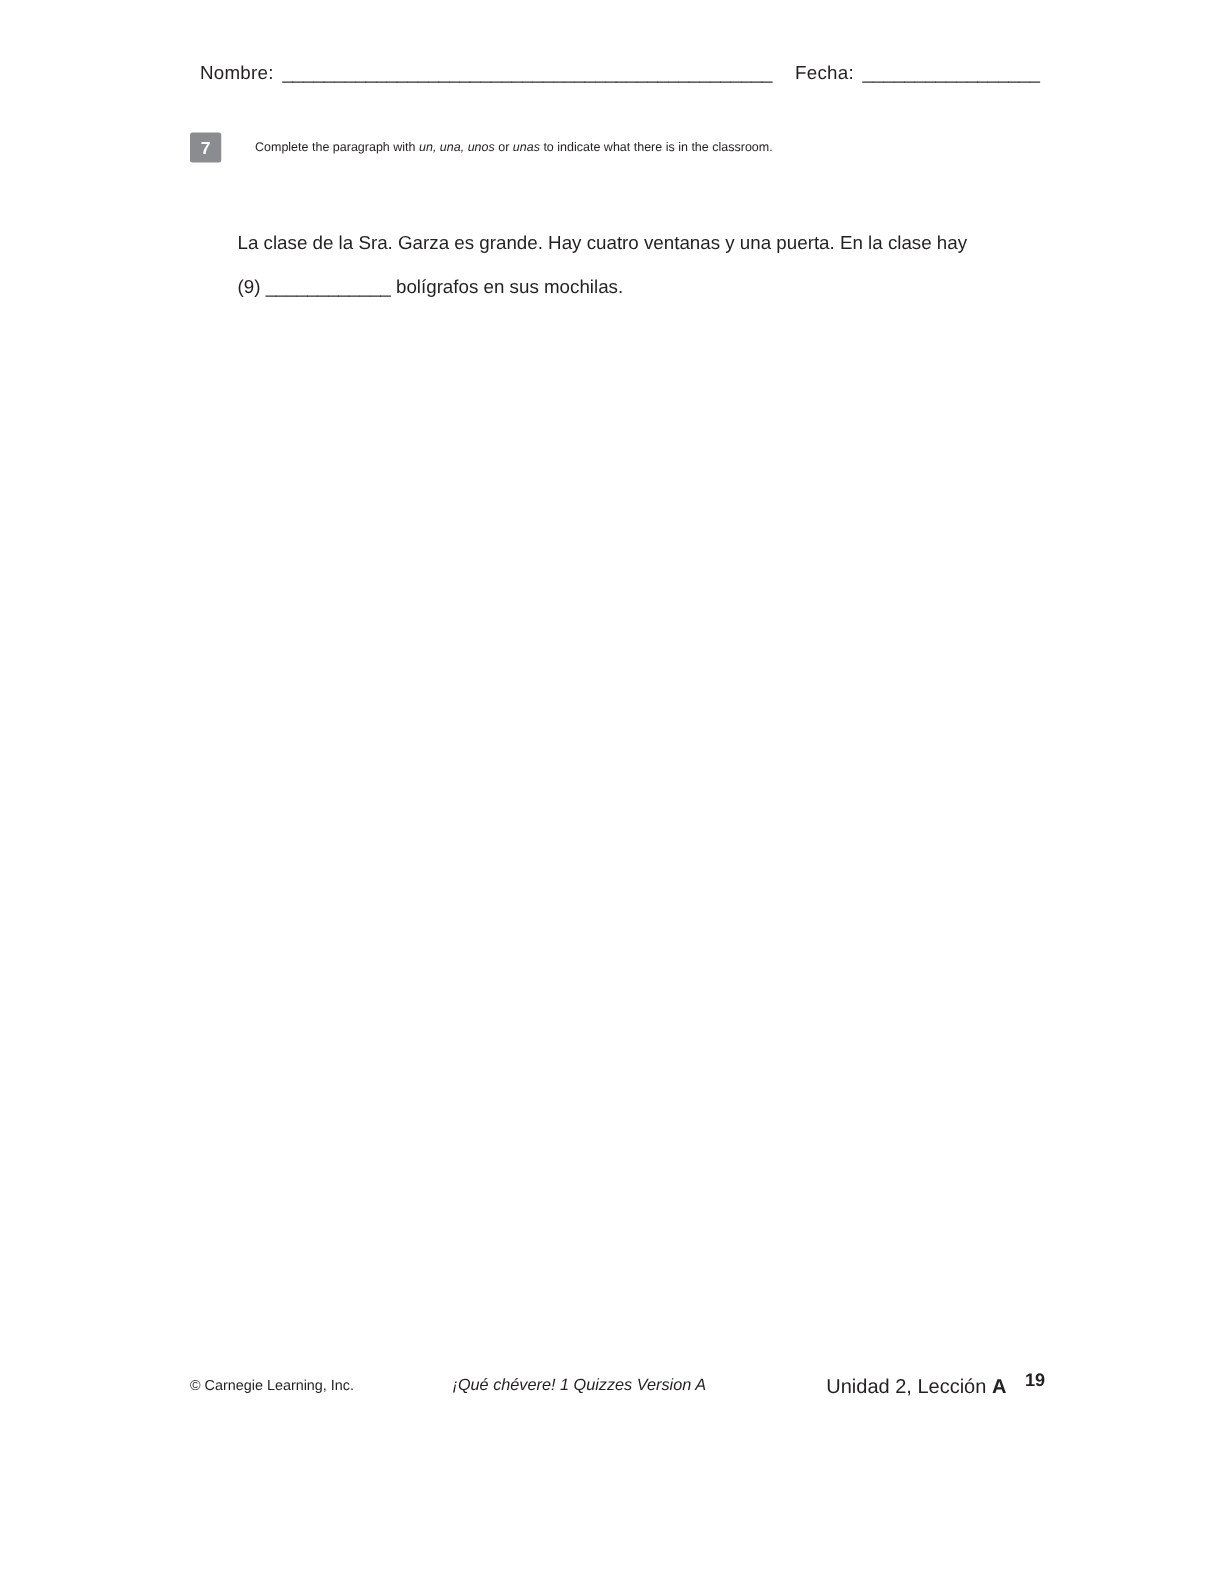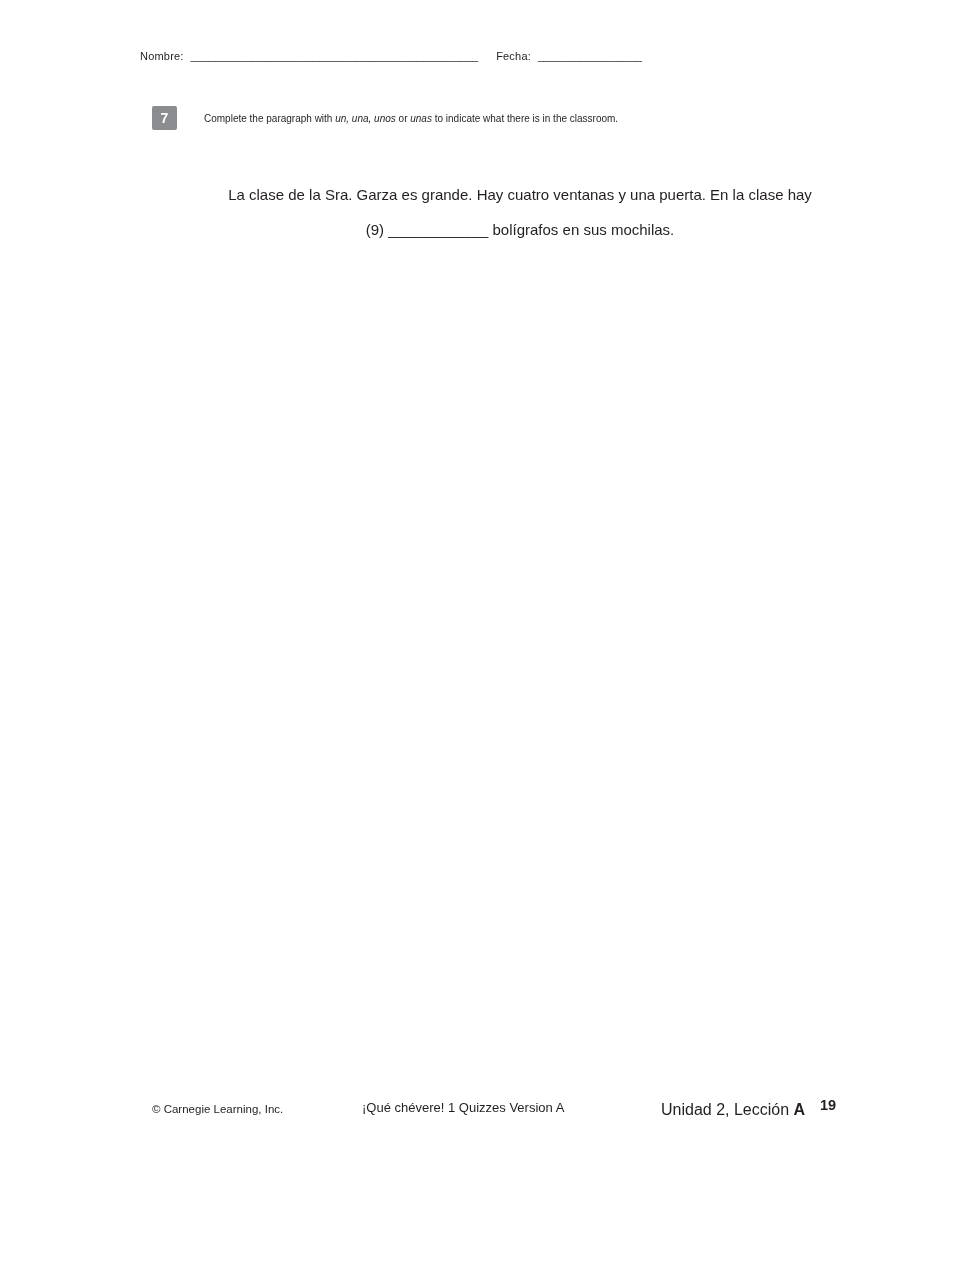--- a/index.html
+++ b/index.html
@@ -8,23 +8,23 @@
     position: relative;
     width: 979px;
     height: 1266px;
     background: #ffffff;
     font-family: "Liberation Sans", sans-serif;
     color: #231f20;
     overflow: hidden;
   }
   .header-line {
     position: absolute;
-    left: 140px;
+    left: 160px;
     top: 50px;
-    font-size: 11px;
+    font-size: 15px;
     white-space: nowrap;
     letter-spacing: 0.2px;
   }
   .header-line .blankline {
     margin-left: 7px;
     letter-spacing: 0;
   }
   .header-line .fecha-label {
     margin-left: 18px;
   }
@@ -55,21 +55,20 @@
   .paragraph {
     position: absolute;
     left: 190px;
     top: 177px;
     width: 660px;
     font-size: 15px;
   }
   .para-line {
     line-height: 35px;
     white-space: nowrap;
-    text-align: center;
   }
   .answer-blank {
     letter-spacing: 0;
   }
   .footer {
     position: absolute;
     left: 0;
     top: 1095px;
     width: 979px;
     height: 34px;
@@ -78,20 +77,21 @@
     position: absolute;
     left: 152px;
     top: 8px;
     font-size: 11.5px;
   }
   .book-title {
     position: absolute;
     left: 362px;
     top: 5px;
     font-size: 13px;
+    font-style: italic;
   }
   .unit-info {
     position: absolute;
     left: 661px;
     top: 6px;
     font-size: 16px;
     text-align: right;
   }
   .unit-info b { font-weight: bold; }
   .page-number {

